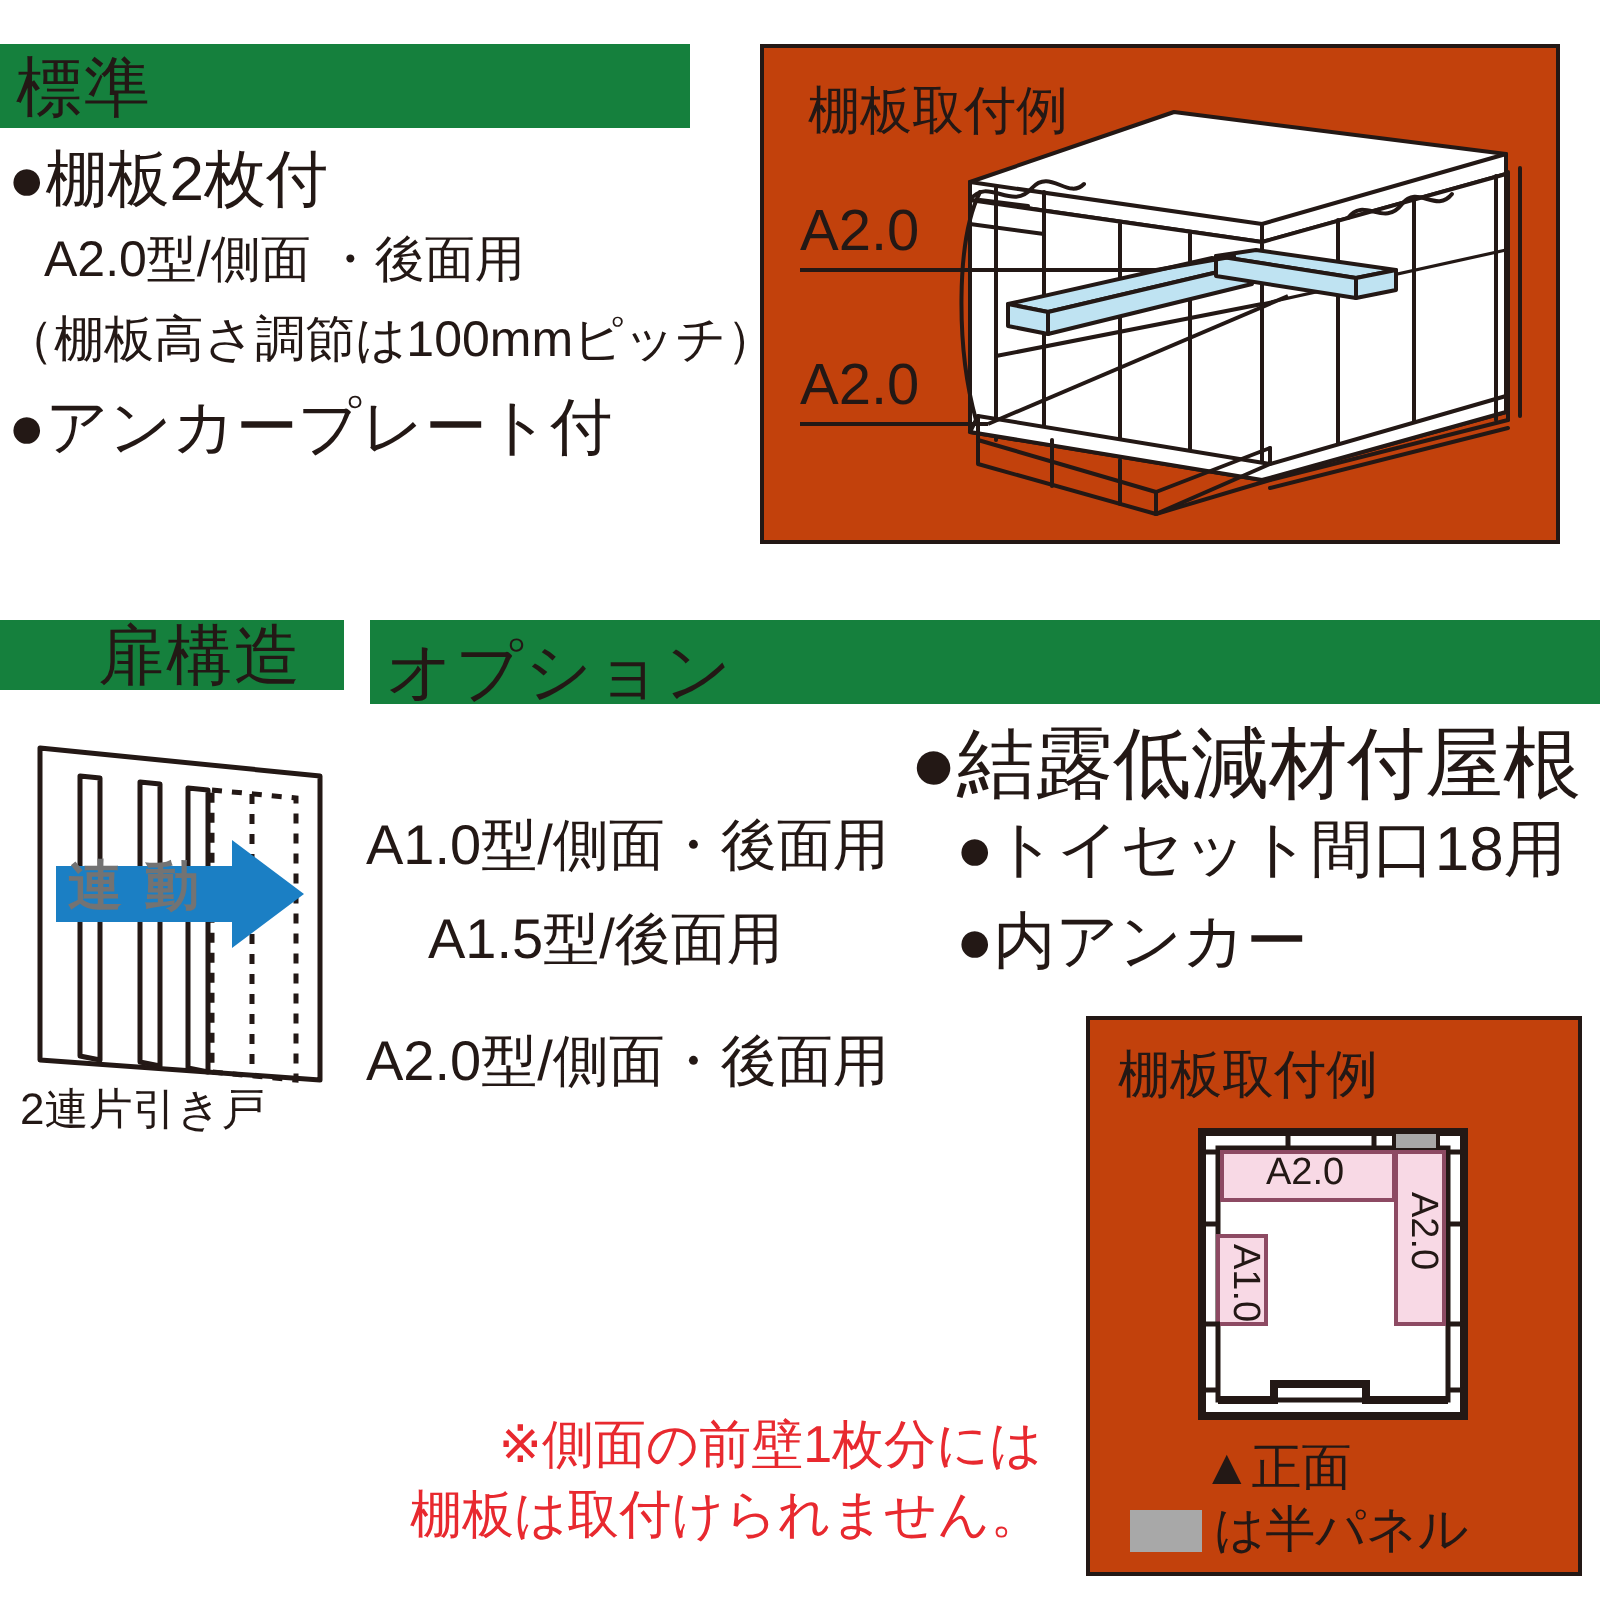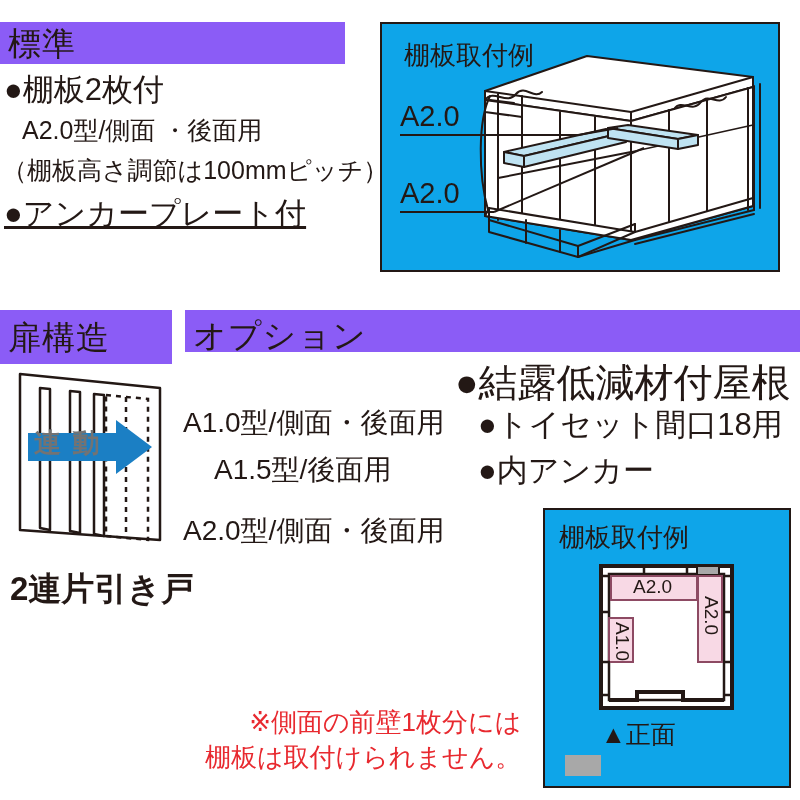--- a/index.html
+++ b/index.html
@@ -10,46 +10,46 @@
     font-family:"Liberation Sans","DejaVu Sans",sans-serif;
     color:#231815;
     overflow:hidden;
     position:relative;
   }
   .page{position:relative;width:800px;height:800px;}
 
   
   .bar{
     position:absolute;
-    background:#8b5cf6;
+    background:#15803d;
     display:flex;align-items:center;
     box-sizing:border-box;
   }
   .bar span{
     font-size:33px;
     line-height:1;
     letter-spacing:1px;
     padding-left:8px;
     color:#231815;
   }
 
   
   #bar-standard{left:0;top:22px;width:345px;height:42px;}
-  #bar-door{left:0;top:310px;width:172px;height:54px;}
+  #bar-door{left:0;top:310px;width:172px;height:35px;padding-left:41px;}
   #bar-option{left:185px;top:310px;width:615px;height:42px;align-items:flex-end;}
 
   .txt{position:absolute;white-space:nowrap;color:#231815;line-height:1;}
   .bullet-line{font-size:31px;}
   .sub-line{font-size:25px;}
   .paren-line{font-size:25px;}
 
   #std-l1{left:4px;top:74px;}
   #std-l2{left:22px;top:118px;}
   #std-l3{left:2px;top:158px;}
-  #std-l4{left:4px;top:198px;text-decoration:underline;}
+  #std-l4{left:4px;top:198px;}
 
   
   #opt-c1-l1{left:185px;top:364px;font-size:31px;}
   #opt-c1-l2{left:183px;top:409px;font-size:28px;}
   #opt-c1-l3{left:183px;top:456px;font-size:28px;margin-left:31px;}
   #opt-c1-l4{left:183px;top:517px;font-size:28px;}
 
   #opt-c2-l1{left:455px;top:363px;font-size:39px;}
   #opt-c2-l2{left:478px;top:409px;font-size:31px;}
   #opt-c2-l3{left:478px;top:455px;font-size:31px;}
@@ -58,34 +58,34 @@
   #warn{
     position:absolute;left:205px;top:705px;
     color:#e8292f;font-size:26px;line-height:1.35;
     white-space:pre-line;text-align:right;
   }
 
   
   .diagram-box{
     position:absolute;
     border:2px solid #231815;
-    background:#0ea5e9;
+    background:#c2410c;
     box-sizing:border-box;
   }
   #box-iso{left:380px;top:22px;width:400px;height:250px;}
   #box-plan{left:543px;top:508px;width:248px;height:280px;}
 
   .box-title{
     position:absolute;
     font-size:26px;color:#231815;white-space:nowrap;line-height:1;
   }
 
   
   #door-caption{
-    position:absolute;left:10px;top:572px;font-size:33px;white-space:nowrap;font-weight:bold;
+    position:absolute;left:10px;top:544px;font-size:22px;white-space:nowrap;
   }
 
   svg{display:block;}
 </style>
 </head>
 <body>
 
 <div class="page">
 
   <div class="bar" id="bar-standard">
@@ -273,15 +273,16 @@
 
       <div style="position:absolute;left:105px;top:34px;font-size:19px;color:#231815;line-height:1;white-space:nowrap;writing-mode:vertical-rl;">A2.0</div>
 
       <div style="position:absolute;left:16px;top:60px;font-size:19px;color:#231815;line-height:1;white-space:nowrap;writing-mode:vertical-rl;">A1.0</div>
     </div>
 
     <div style="position:absolute;left:56px;top:212px;font-size:25px;color:#231815;white-space:nowrap;line-height:1;">▲正面</div>
 
     <div style="position:absolute;left:20px;top:245px;width:36px;height:21px;background:#a8a8a8;"></div>
 
+    <div style="position:absolute;left:62px;top:243px;font-size:25px;color:#231815;white-space:nowrap;line-height:1;">は半パネル</div>
   </div>
 
 </div>
 
 </body></html>

